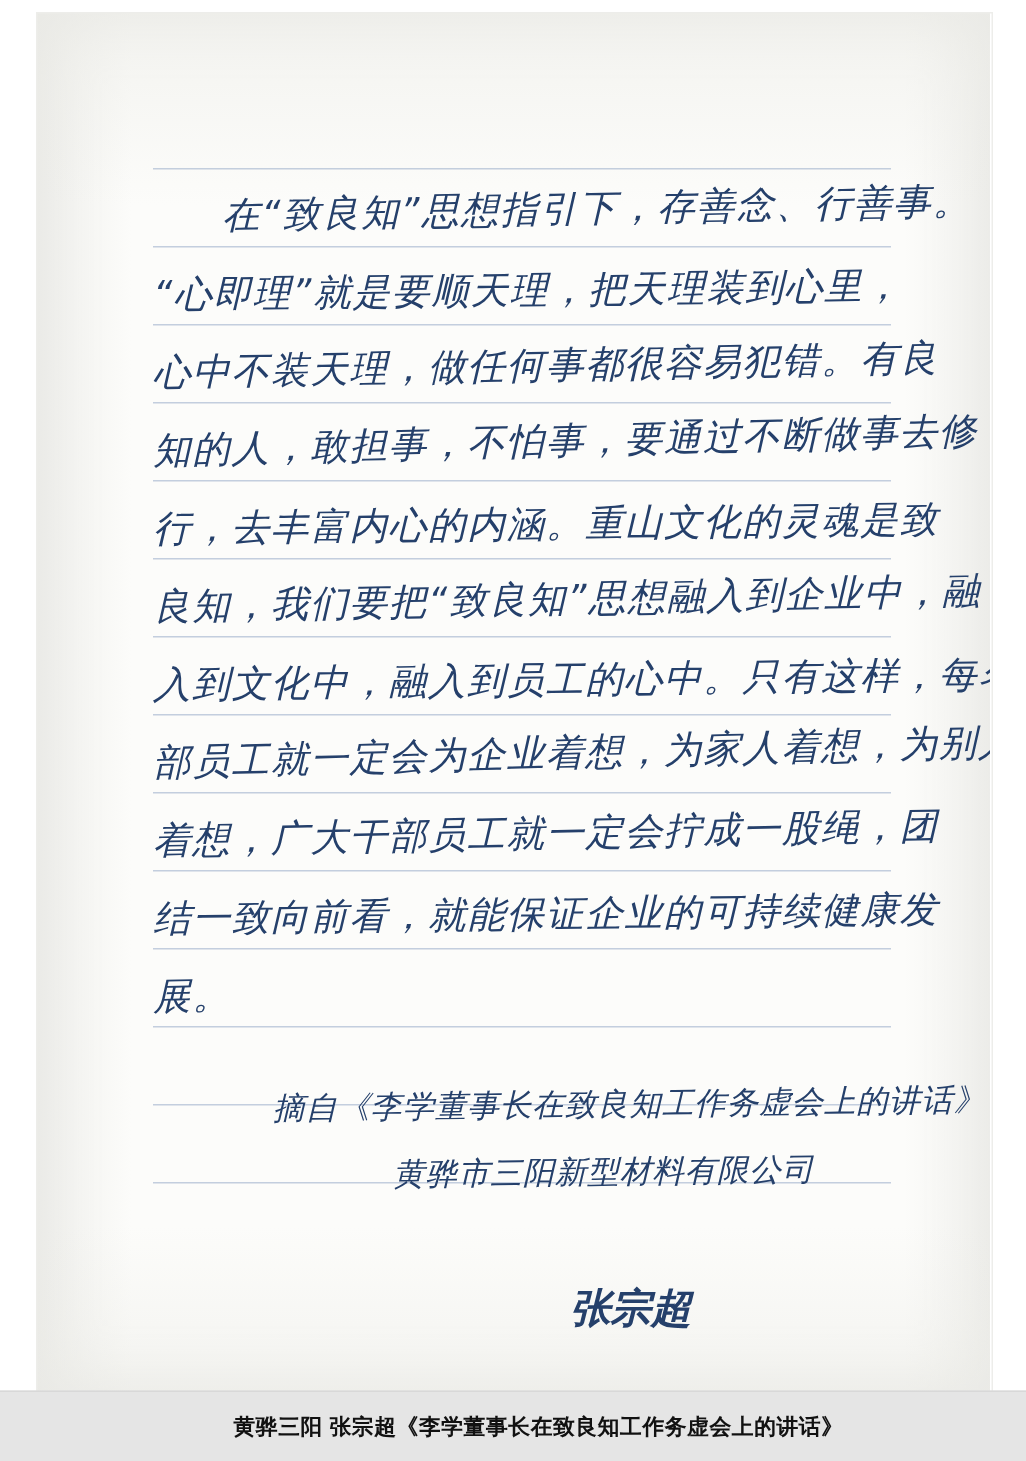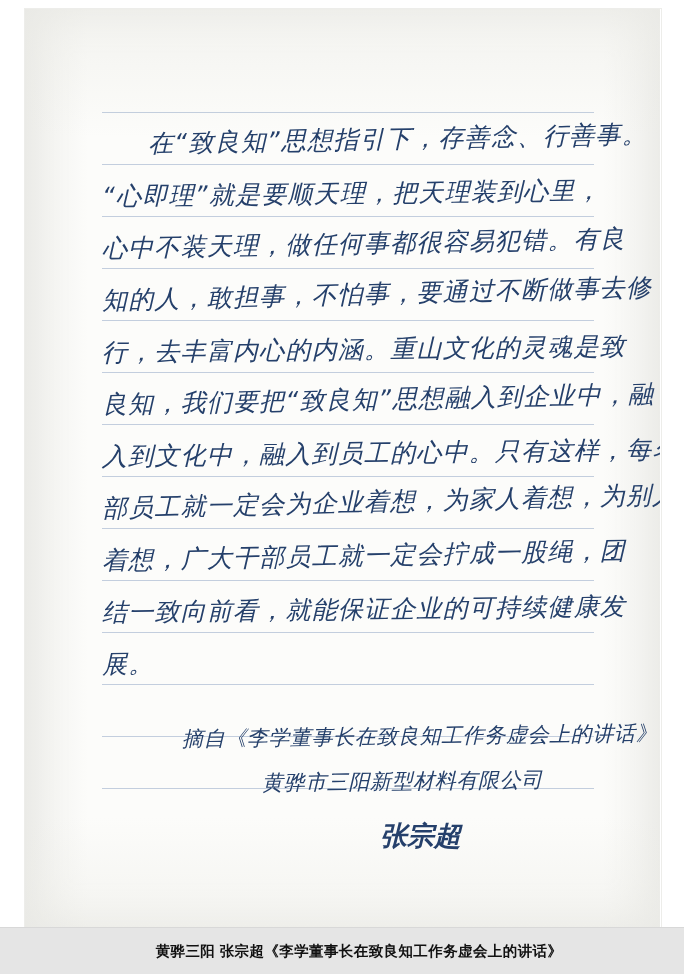--- a/index.html
+++ b/index.html
@@ -91,20 +91,21 @@
     font-size: 21px;
     letter-spacing: 0.6px;
   }
   .hw-sign {
     position: absolute;
     font-family: "DejaVu Sans", sans-serif;
     font-style: italic;
     font-weight: 700;
     color: #25406b;
     white-space: nowrap;
+    margin-top: 36px;
   }
   .caption-bar {
     position: absolute;
     left: 0;
     bottom: 0;
     width: 684px;
     height: 46px;
     background: #e5e5e5;
     border-top: 1px solid #d8d8d8;
     display: flex;

